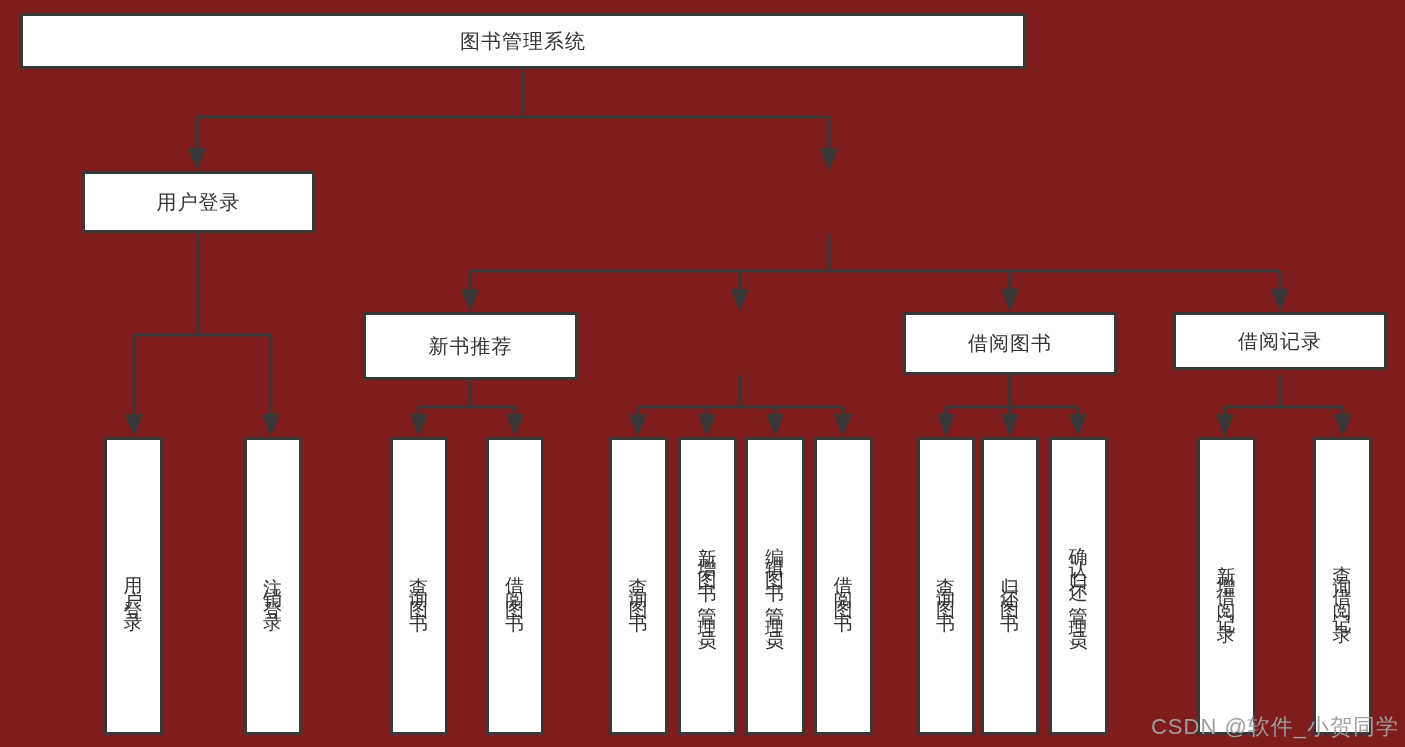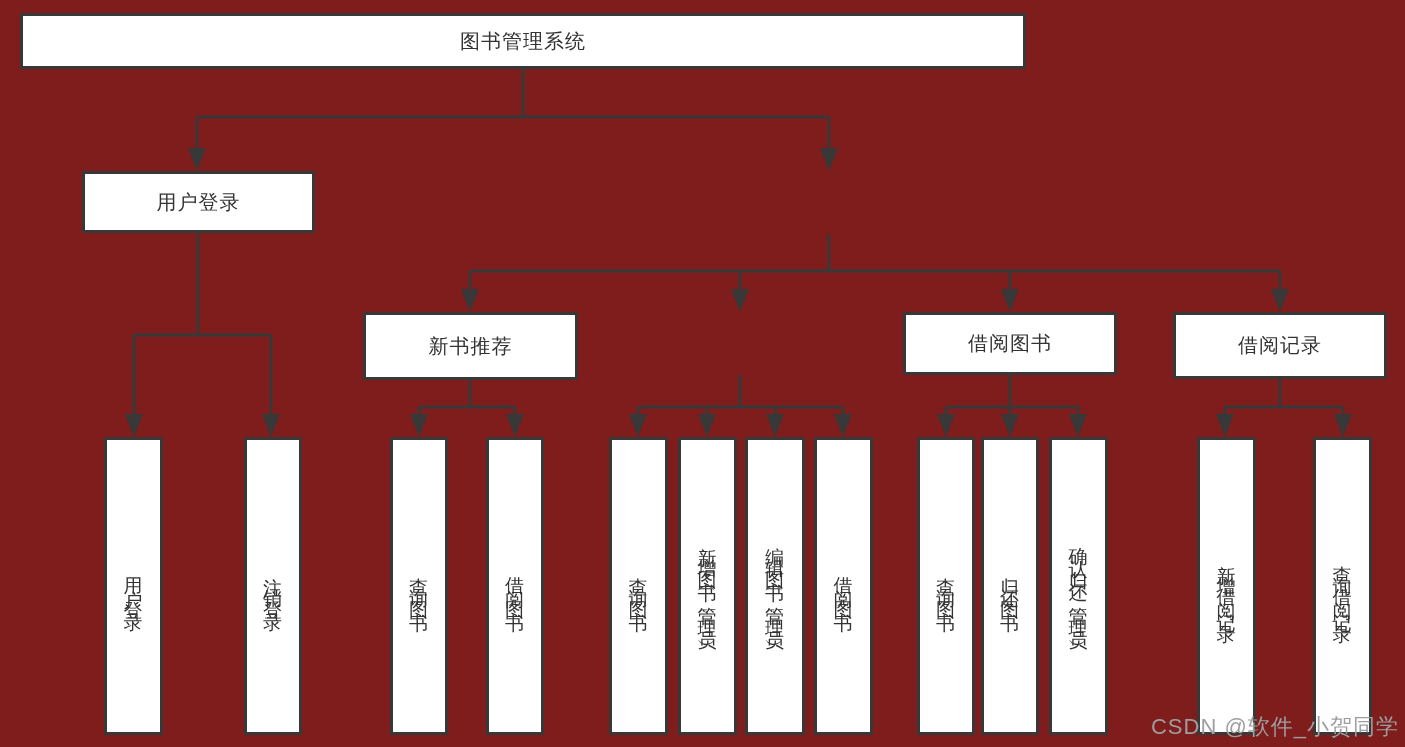--- a/index.html
+++ b/index.html
@@ -59,21 +59,21 @@
       <polygon points="1334,414 1352,414 1343,437"></polygon>
     </g>
   </svg>
 
   <div class="node" style="left:20px;top:13px;width:1006px;height:56px">图书管理系统</div>
 
   <div class="node" style="left:82px;top:171px;width:233px;height:62px">用户登录</div>
 
   <div class="node" style="left:363px;top:312px;width:215px;height:68px">新书推荐</div>
   <div class="node" style="left:903px;top:312px;width:214px;height:63px">借阅图书</div>
-  <div class="node" style="left:1173px;top:312px;width:214px;height:67px">借阅记录</div>
+  <div class="node" style="left:1173px;top:312px;width:214px;height:58px">借阅记录</div>
 
   <div class="node leaf" style="left:104px;top:437px;width:59px;height:298px">用户登录</div>
   <div class="node leaf" style="left:244px;top:437px;width:58px;height:298px">注销登录</div>
 
   <div class="node leaf" style="left:390px;top:437px;width:58px;height:298px">查询图书</div>
   <div class="node leaf" style="left:486px;top:437px;width:58px;height:298px">借阅图书</div>
 
   <div class="node leaf" style="left:609px;top:437px;width:59px;height:298px">查询图书</div>
   <div class="node leaf" style="left:678px;top:437px;width:59px;height:298px">新增图书（管理员）</div>
   <div class="node leaf" style="left:745px;top:437px;width:60px;height:298px">编辑图书（管理员）</div>

